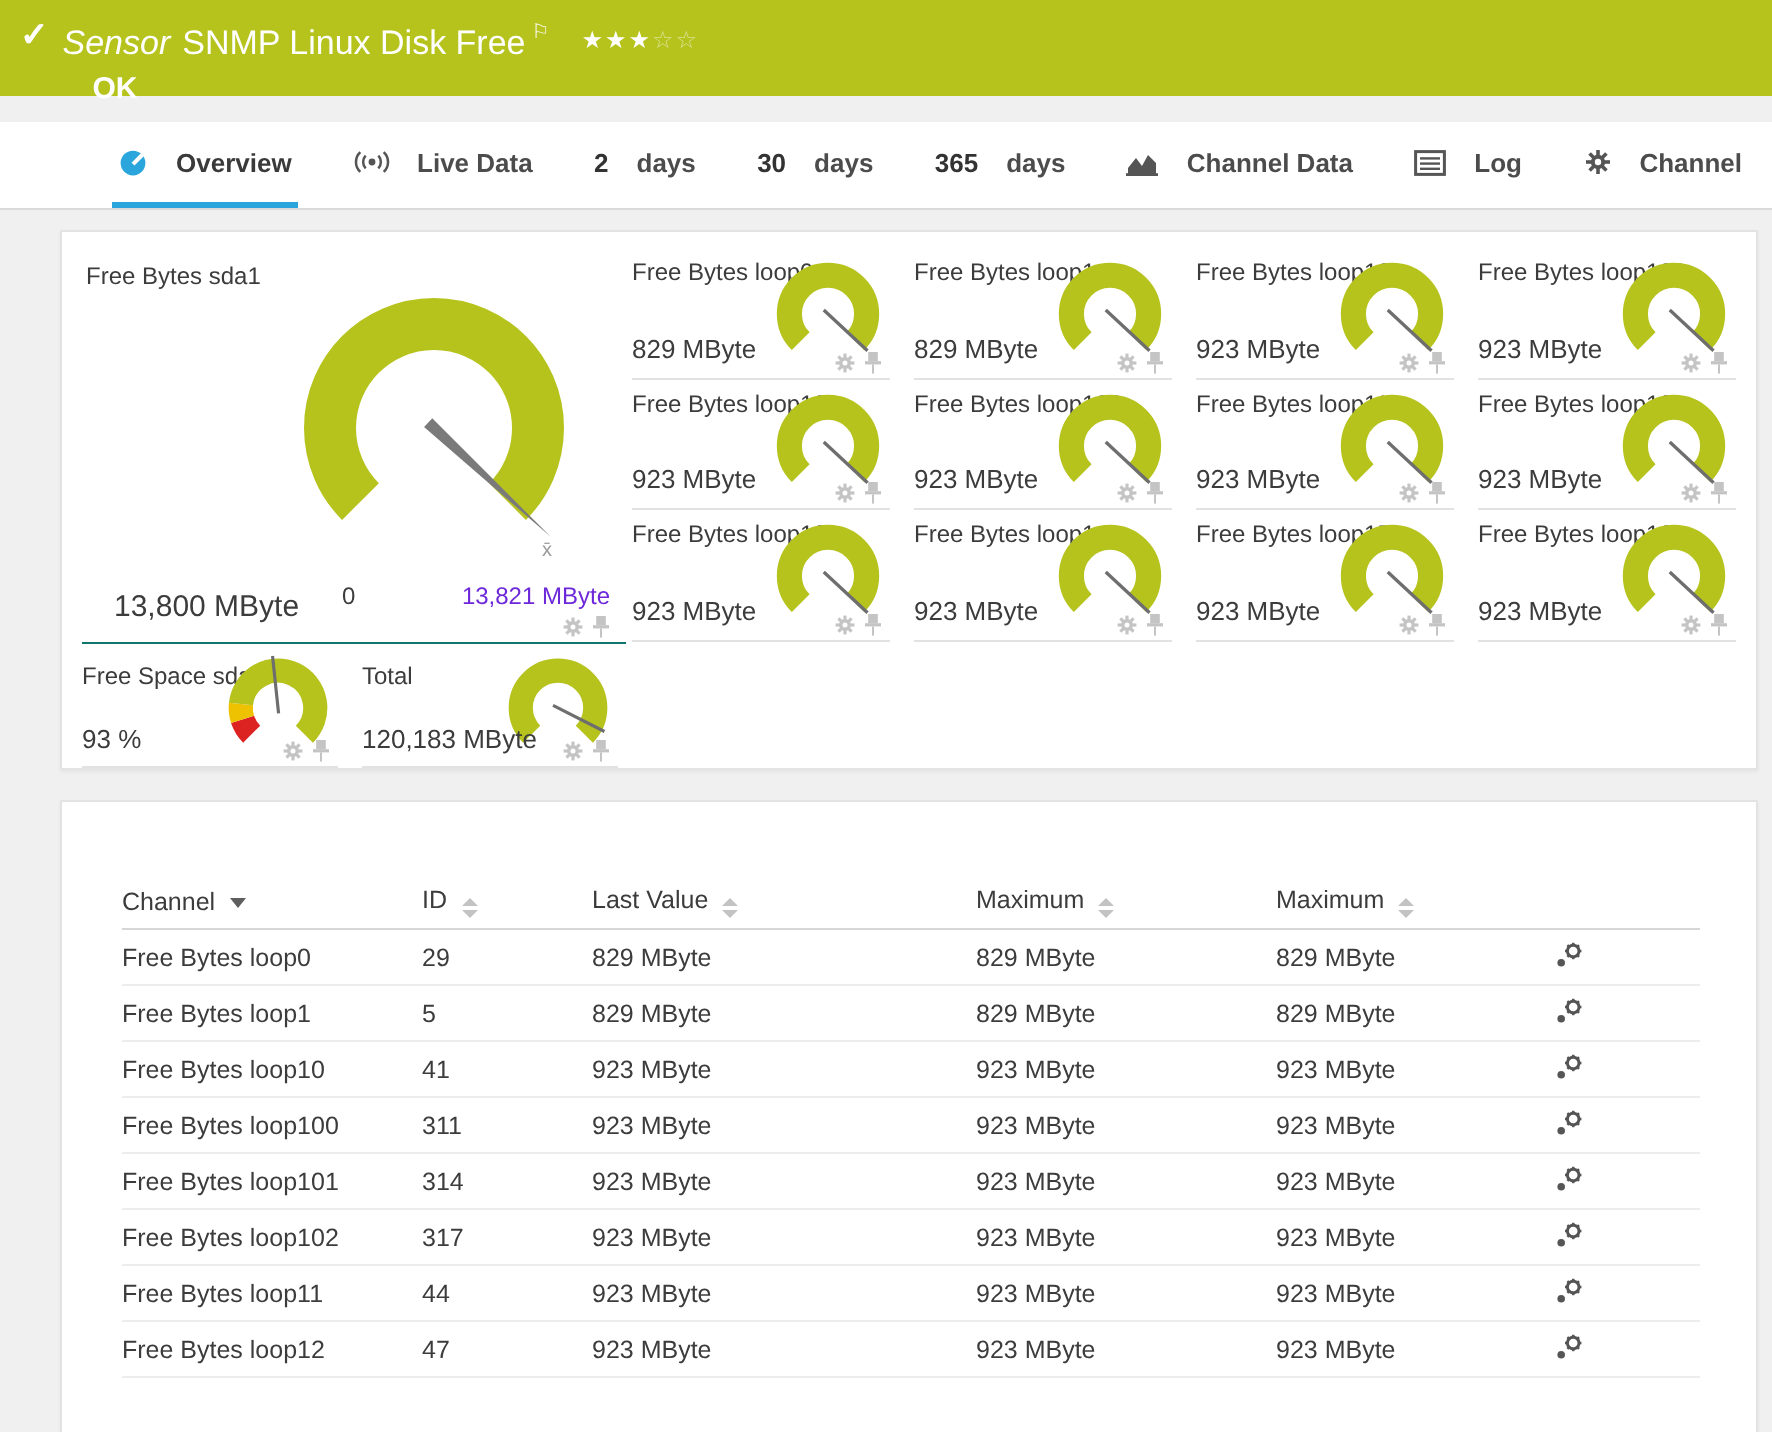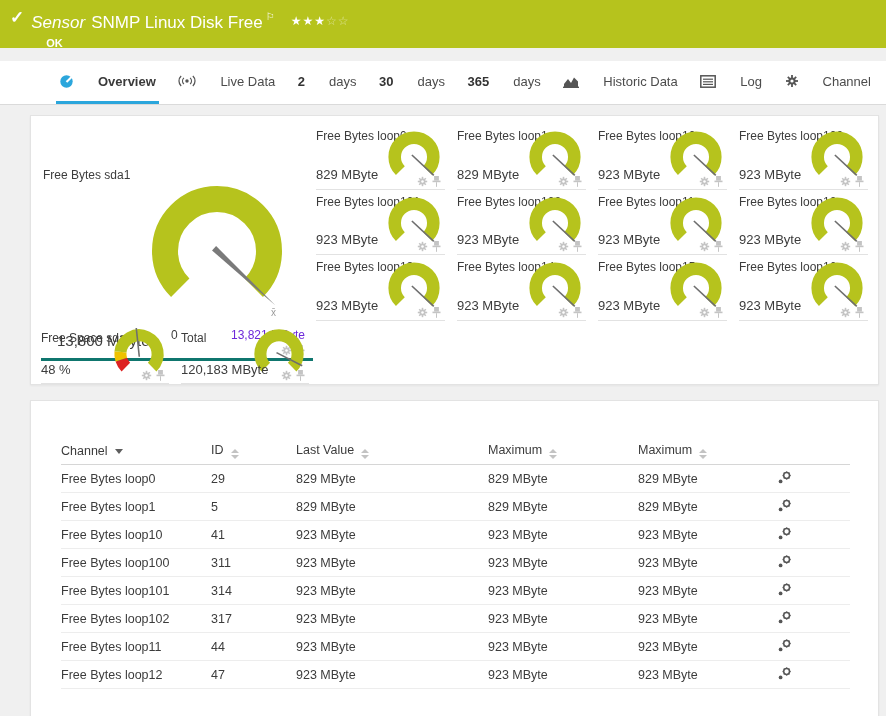--- a/index.html
+++ b/index.html
@@ -16,44 +16,44 @@
     display:flex;align-items:flex-start;padding:7px 0 0 9px;
   }
   .check-icon{font-size:17px;font-weight:bold;line-height:20px;margin:1px 7px 0 1px;}
   .hdr-col{display:flex;flex-direction:column;}
   .title-line{font-size:17px;line-height:20px;white-space:nowrap;}
   .sensor-type{font-style:italic;margin-right:6px;}
   .flag-icon{font-size:10px;vertical-align:8px;margin-left:3px;opacity:.95;}
   .stars{margin-left:16px;font-size:12px;letter-spacing:1px;vertical-align:3px;}
   .star-f{color:#ffffff;}
   .star-e{color:rgba(255,255,255,.5);}
-  .status-line{font-size:11px;font-weight:bold;margin:4px 0 0 15px;}
+  .status-line{font-size:15px;font-weight:bold;margin:4px 0 0 15px;}
   
   .tab-bar{
     position:absolute;top:61px;left:0;right:0;height:44px;background:#fff;
     border-bottom:1px solid #dadada;box-sizing:border-box;
     display:flex;justify-content:space-between;align-items:stretch;
     padding:0 12px 0 56px;
   }
-  .tab{display:flex;align-items:center;gap:24px;font-size:13px;color:#474747;
+  .tab{display:flex;align-items:center;gap:14px;font-size:13px;color:#474747;
     border-bottom:3px solid transparent;padding:0 3px;cursor:pointer;white-space:nowrap;}
   .tab.active{border-bottom-color:#2ba6dc;}
   .tab.active .word{font-weight:bold;color:#3a3a3a;}
   .tab .num{font-weight:bold;color:#333;}
-  .tab .word{color:#4c4c4c;}
+  .tab .word{color:#4c4c4c;font-weight:bold;}
   .tab-icon{display:inline-flex;align-items:center;}
   
   .card{position:absolute;left:30px;right:7px;background:#fff;
     border:1px solid #e3e3e3;box-shadow:0 1px 2px rgba(0,0,0,.05);box-sizing:border-box;}
   .gauges-card{top:115px;height:270px;}
   .table-card{top:400px;height:332px;}
   
   .panel-title{font-size:12px;color:#3c3c3c;}
   .primary-gauge{position:absolute;left:10px;top:8px;width:272px;height:197px;
-    border-bottom:3px solid #0f766e;margin-top:37px;}
+    border-bottom:1px solid #0f766e;}
   .primary-gauge .panel-title{position:absolute;left:2px;top:7px;}
   .primary-gauge .gauge-svg{position:absolute;left:96px;top:12px;}
   .big-value{position:absolute;left:16px;bottom:9px;font-size:15px;color:#3c3c3c;}
   .scale-min{position:absolute;left:130px;bottom:16px;font-size:12px;color:#3c3c3c;}
   .scale-max{position:absolute;right:8px;bottom:16px;font-size:12px;color:#6d28d9;}
   .mean-marker{position:absolute;left:230px;top:146px;font-size:10px;color:#9b9b9b;}
   .primary-gauge .cell-icons{right:8px;bottom:2px;}
   .small-grid{position:absolute;left:285px;top:8px;right:10px;height:197px;
     display:grid;grid-template-columns:repeat(4,1fr);grid-auto-rows:65.6px;column-gap:12px;}
   .gcell{position:relative;border-bottom:1px solid #e2e2e2;}
@@ -125,21 +125,21 @@
       <span class="num">365</span>
       <span class="word">days</span>
     </div>
     <div class="tab">
       <span class="tab-icon">
         <svg width="16" height="13" viewBox="0 0 16 13">
           <path d="M1 12 L1 9 L5 4 L8 8 L11 2.5 L15 6.5 L15 12 Z" fill="#555"></path>
           <line x1="0" y1="12.3" x2="16" y2="12.3" stroke="#555" stroke-width="1.4"></line>
         </svg>
       </span>
-      <span class="word">Historic Data</span>
+      <span class="word">Channel Data</span>
     </div>
     <div class="tab">
       <span class="tab-icon">
         <svg width="16" height="13" viewBox="0 0 16 13">
           <rect x="0.8" y="0.8" width="14.4" height="11.4" fill="none" stroke="#555" stroke-width="1.5"></rect>
           <line x1="3" y1="4.2" x2="13" y2="4.2" stroke="#555" stroke-width="1.2"></line>
           <line x1="3" y1="6.8" x2="13" y2="6.8" stroke="#555" stroke-width="1.2"></line>
           <line x1="3" y1="9.4" x2="13" y2="9.4" stroke="#555" stroke-width="1.2"></line>
         </svg>
       </span>
@@ -495,21 +495,21 @@
     </div>
   <div class="bottom-row" id="bottomRow">
       <div class="gcell">
         <span class="panel-title">Free Space sda1</span>
         <span class="gauge-svg"><svg width="56" height="54" viewBox="0 0 60 58">
             <path d="M15.86 44.14 A20 20 0 0 1 10.98 36.18" fill="none" stroke="#dd2222" stroke-width="13"></path>
             <path d="M10.98 36.18 A20 20 0 0 1 10.11 27.91" fill="none" stroke="#eec200" stroke-width="13"></path>
             <path d="M10.11 27.91 A20 20 0 1 1 44.14 44.14" fill="none" stroke="#b6c31d" stroke-width="13"></path>
             <line x1="30" y1="33" x2="30" y2="2" stroke="#6e6e6e" stroke-width="1.7" transform="rotate(-6 30 30)"></line>
           </svg></span>
-        <span class="gvalue">48 %</span>
+        <span class="gvalue">93 %</span>
         <span class="cell-icons">
   <svg width="11" height="11" viewBox="0 0 14 14">
             <g stroke="#c4c4c4" stroke-width="2">
               <line x1="7" y1="1" x2="7" y2="13"></line>
               <line x1="1" y1="7" x2="13" y2="7"></line>
               <line x1="2.8" y1="2.8" x2="11.2" y2="11.2"></line>
               <line x1="11.2" y1="2.8" x2="2.8" y2="11.2"></line>
             </g>
             <circle cx="7" cy="7" r="3.8" fill="#c4c4c4"></circle>
             <circle cx="7" cy="7" r="1.6" fill="#fff"></circle>

